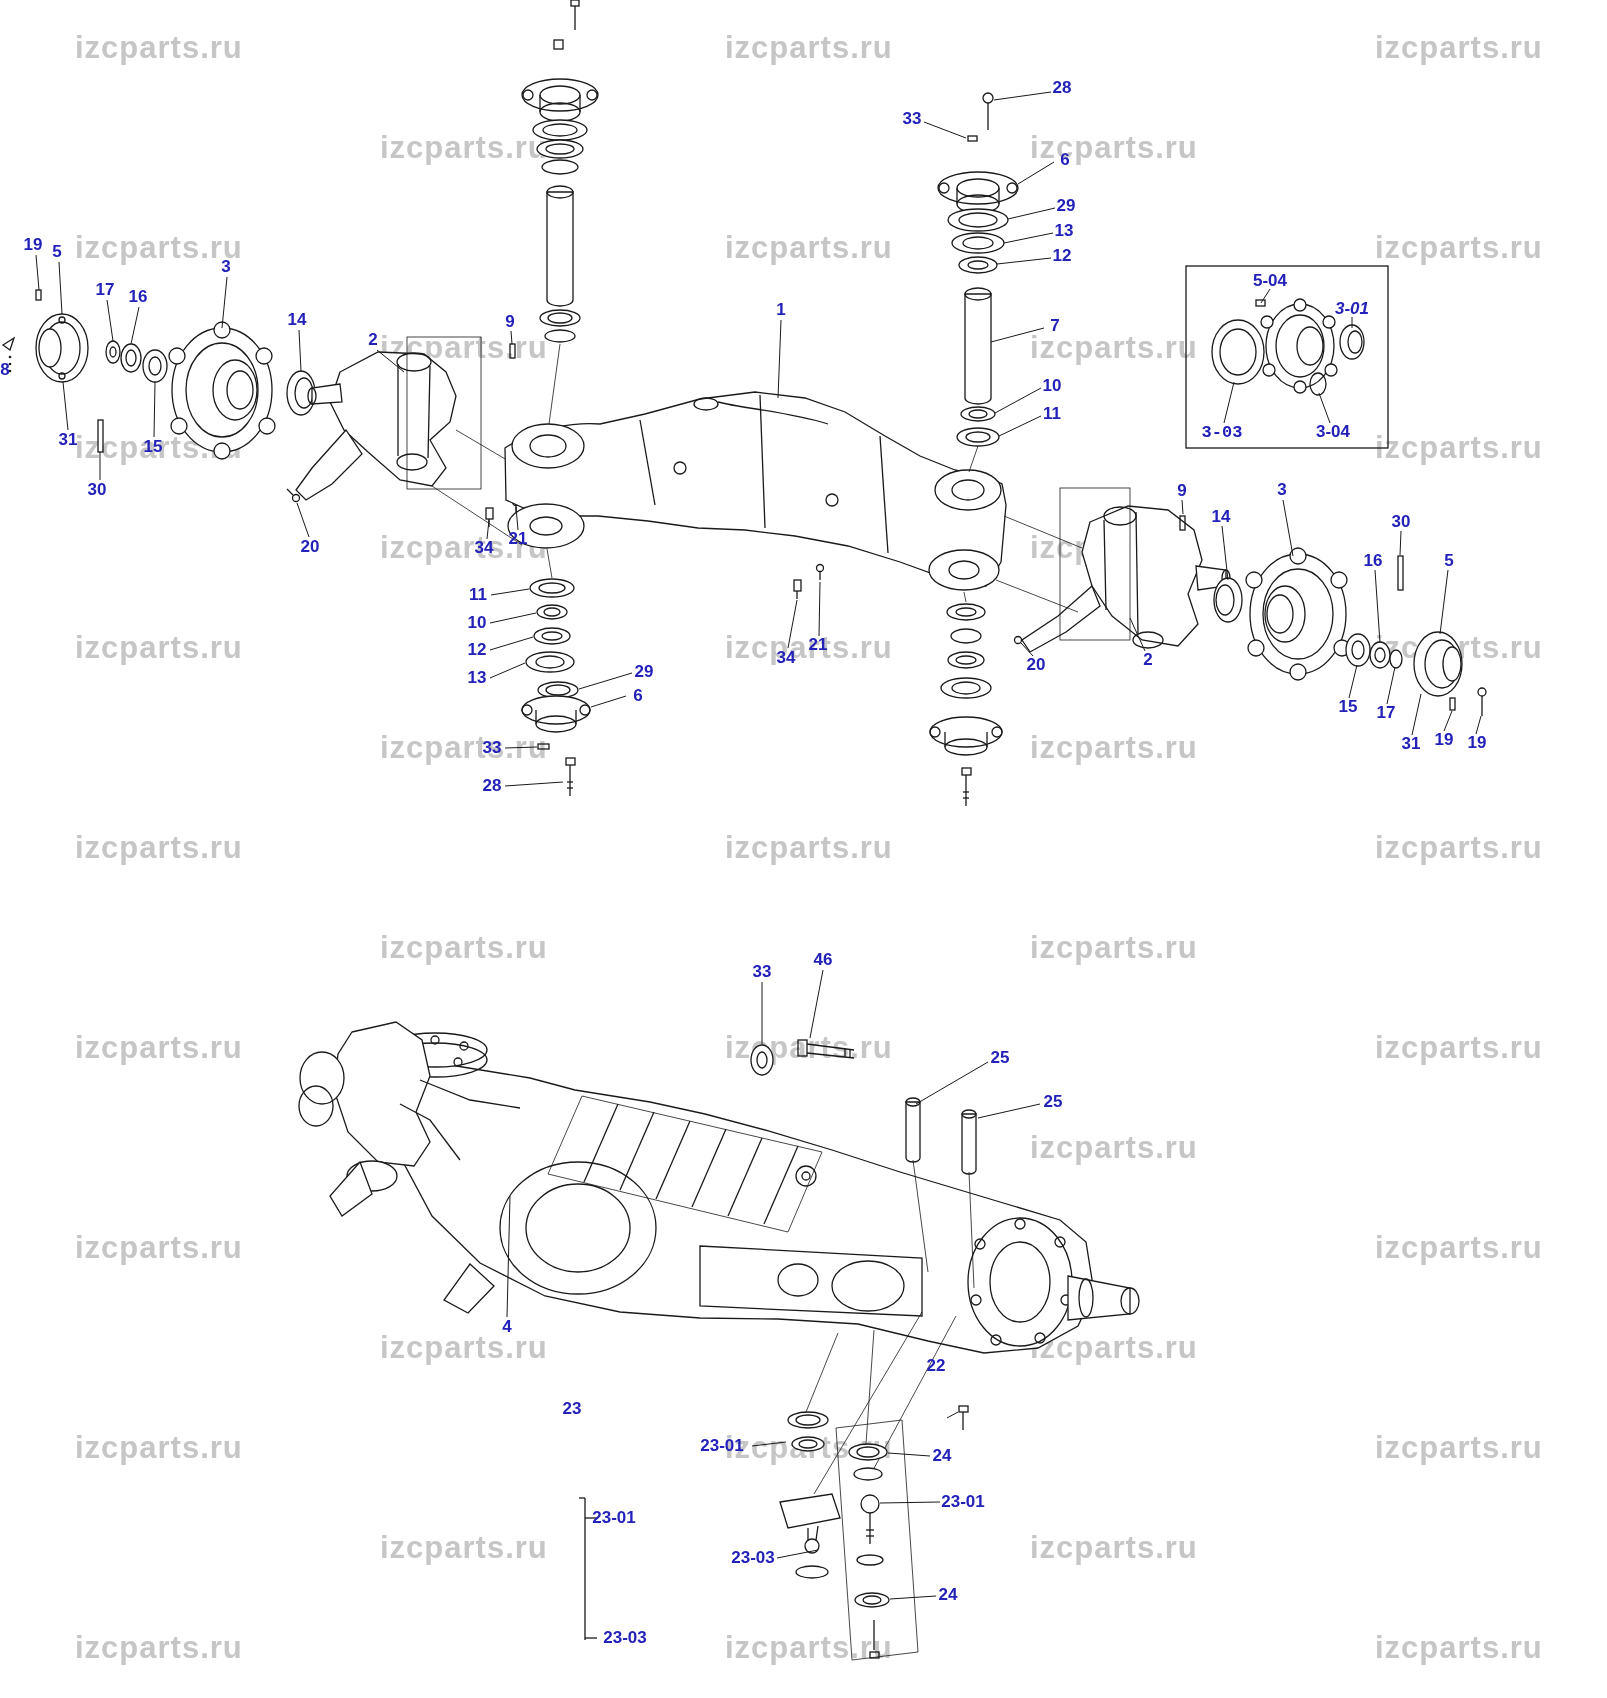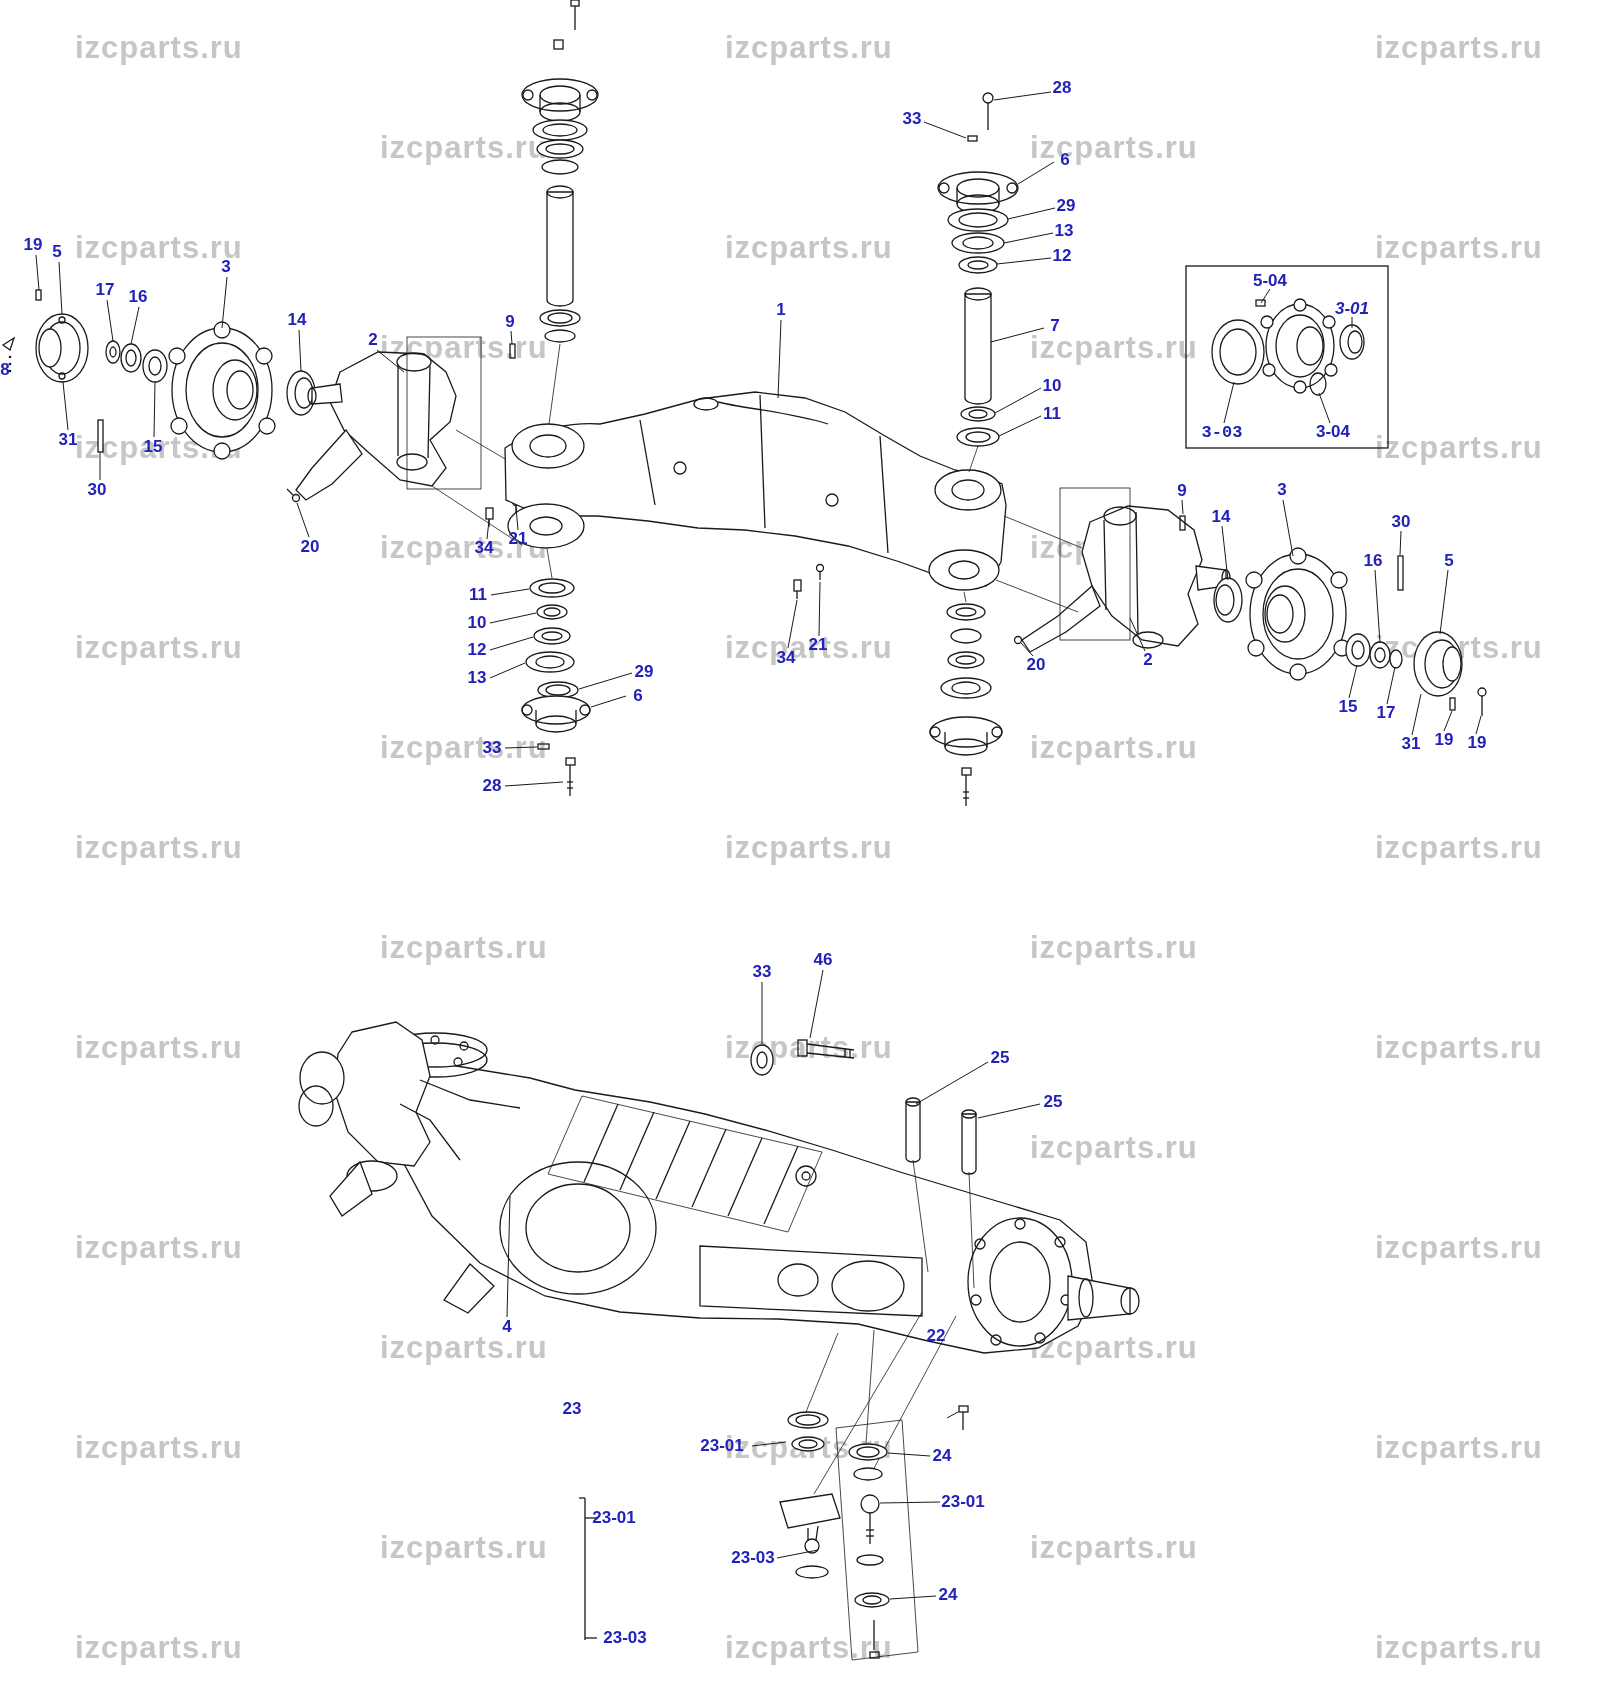--- a/index.html
+++ b/index.html
@@ -522,21 +522,21 @@
       <span class="callout" style="left: 1411px; top: 744px;">31</span>
       <span class="callout" style="left: 1444px; top: 740px;">19</span>
       <span class="callout" style="left: 1477px; top: 743px;">19</span>
     </div>
   <div id="callout-layer-bottom" class="layer callout-layer">
       <span class="callout" style="left: 762px; top: 972px;">33</span>
       <span class="callout" style="left: 823px; top: 960px;">46</span>
       <span class="callout" style="left: 1000px; top: 1058px;">25</span>
       <span class="callout" style="left: 1053px; top: 1102px;">25</span>
       <span class="callout" style="left: 507px; top: 1327px;">4</span>
-      <span class="callout" style="left: 936px; top: 1336px; text-align: right;">22</span>
+      <span class="callout" style="left: 936px; top: 1366px; text-align: right;">22</span>
       <span class="callout" style="left: 722px; top: 1446px;">23-01</span>
       <span class="callout" style="left: 942px; top: 1456px;">24</span>
       <span class="callout" style="left: 572px; top: 1409px;">23</span>
       <span class="callout" style="left: 614px; top: 1518px;">23-01</span>
       <span class="callout" style="left: 963px; top: 1502px;">23-01</span>
       <span class="callout" style="left: 753px; top: 1558px;">23-03</span>
       <span class="callout" style="left: 625px; top: 1638px;">23-03</span>
       <span class="callout" style="left: 948px; top: 1595px;">24</span>
     </div>
 

